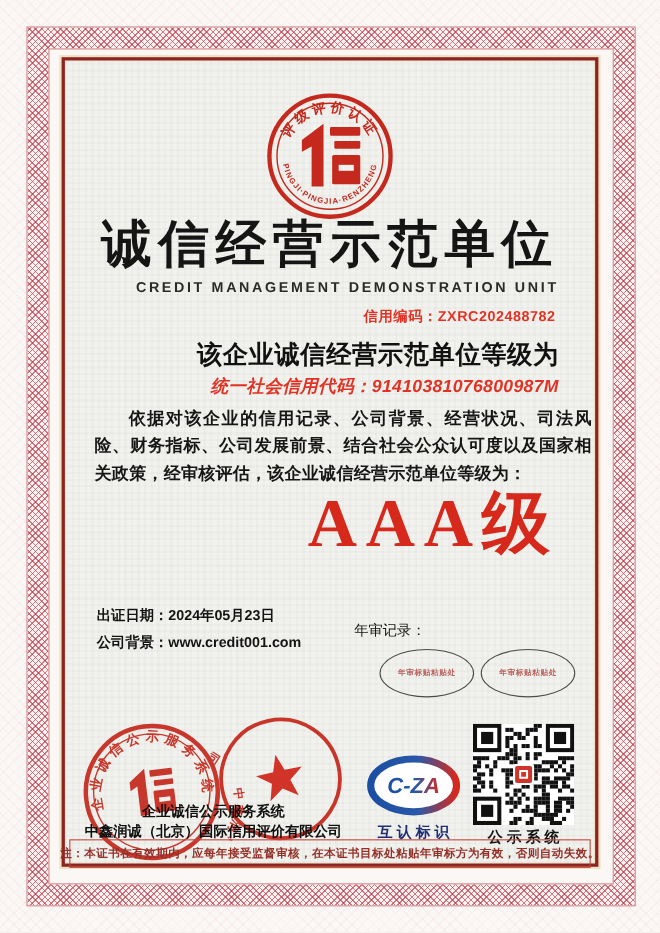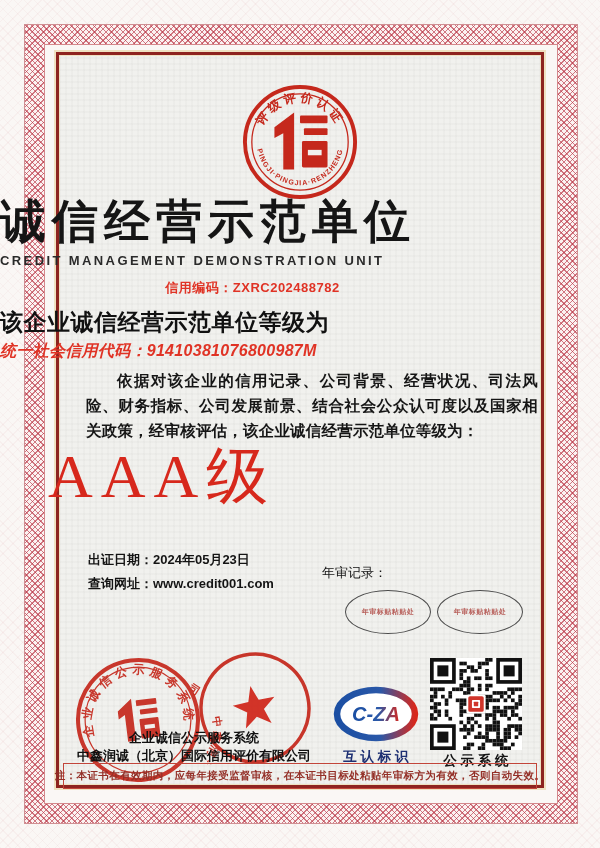--- a/index.html
+++ b/index.html
@@ -19,33 +19,33 @@
   
   .frame{position:absolute;left:56px;top:52px;width:488px;height:736px;box-sizing:border-box;
       border:3px solid var(--frame_red,#8e2420);
       box-shadow:0 0 0 2px #efe2c2, inset 0 0 0 1px #efe2c2;
       background:
         repeating-linear-gradient(0deg, rgba(150,150,145,.05) 0 2px, transparent 2px 6px),
         repeating-linear-gradient(90deg, rgba(150,150,145,.05) 0 2px, transparent 2px 6px),
         #f1f1ee;}
   .content{position:absolute;inset:0;}
   .abs{position:absolute;}
-  .ctr{left:0;width:508px;text-align:left;}
+  .ctr{left:0;width:508px;text-align:right;}
   .serif{font-family:"Liberation Serif","DejaVu Serif",serif;}
 
   .seal-top{left:241px;top:83px;width:118px;height:118px;}
   .title{top:197px;font-size:46px;font-weight:900;letter-spacing:6px;color:#151515;line-height:1.1;}
   .subtitle{top:253px;font-size:13px;font-weight:700;letter-spacing:2.4px;color:#2a2a2a;}
-  .credit-line{top:279px;left:0;width:505px;text-align:center;font-size:13px;font-weight:700;
+  .credit-line{top:279px;left:0;width:505px;text-align:right;font-size:13px;font-weight:700;
       color:var(--red,#e03325);letter-spacing:.5px;}
   .company{top:307px;font-size:23px;font-weight:900;color:#111;letter-spacing:.5px;}
   .uscc{top:341px;font-size:16px;font-weight:700;color:var(--red,#e03325);letter-spacing:.3px;font-style:italic;}
   .para{left:86px;top:368px;width:452px;font-size:15.5px;font-weight:700;line-height:1.62;
       color:#161616;text-align:justify;text-indent:2em;letter-spacing:.2px;}
-  .grade{top:442px;font-size:62px;font-weight:400;letter-spacing:8px;color:var(--grade_red,#d7281c);line-height:1.1;padding-left:48px;}
+  .grade{top:442px;font-size:62px;font-weight:700;letter-spacing:8px;color:var(--grade_red,#d7281c);line-height:1.1;}
 
   .details{left:88px;top:548px;font-size:13px;font-weight:800;color:#141414;}
   .details .row{height:24px;line-height:24px;white-space:nowrap;}
   .annual-label{left:322px;top:564px;font-size:13px;font-weight:400;color:#141414;}
   .oval{box-sizing:border-box;border:1.5px solid #4c4c4c;border-radius:50%;
       display:flex;align-items:center;justify-content:center;}
   .oval span{font-size:7px;color:#b8615c;letter-spacing:.5px;font-weight:700;}
   .oval1{left:345px;top:590px;width:86px;height:44px;}
   .oval2{left:437px;top:590px;width:86px;height:44px;}
 
@@ -102,21 +102,21 @@
 
     <div class="abs ctr company serif">该企业诚信经营示范单位等级为</div>
     <div class="abs ctr uscc">统一社会信用代码：91410381076800987M</div>
 
     <div class="abs para serif">依据对该企业的信用记录、公司背景、经营状况、司法风险、财务指标、公司发展前景、结合社会公众认可度以及国家相关政策，经审核评估，该企业诚信经营示范单位等级为：</div>
 
     <div class="abs ctr grade serif">AAA级</div>
 
     <div class="abs details">
       <div class="row"><span>出证日期：</span><span>2024年05月23日</span></div>
-      <div class="row"><span>查询网址：</span><span>www.credit001.com</span></div>
+      <div class="row"><span>公司背景：</span><span>www.credit001.com</span></div>
     </div>
 
     <div class="abs annual-label">年审记录：</div>
     <div class="abs oval oval1">
       <span>年审标贴粘贴处</span>
     </div>
     <div class="abs oval oval2">
       <span>年审标贴粘贴处</span>
     </div>
 

